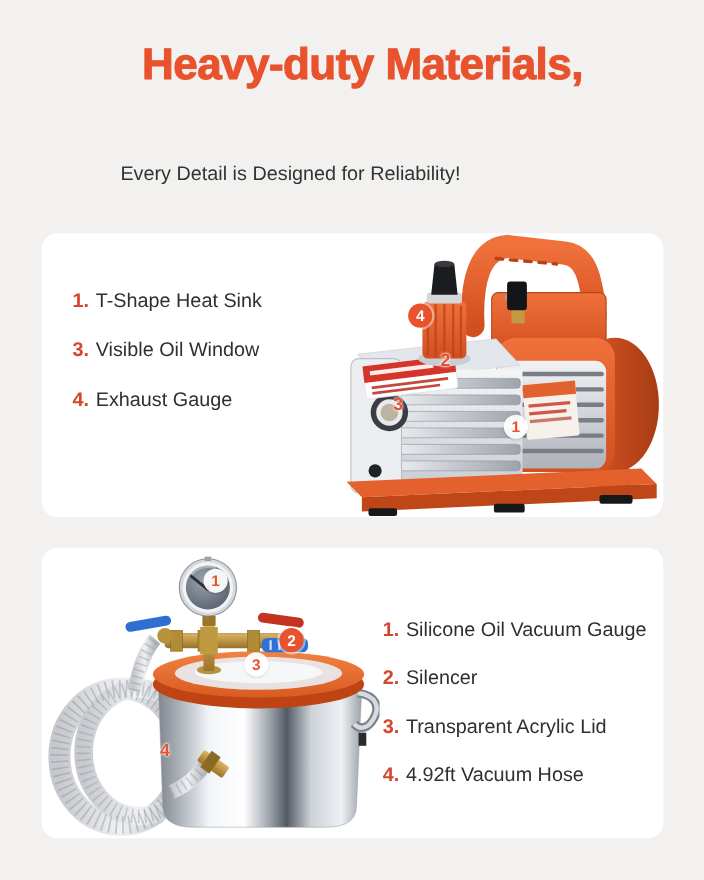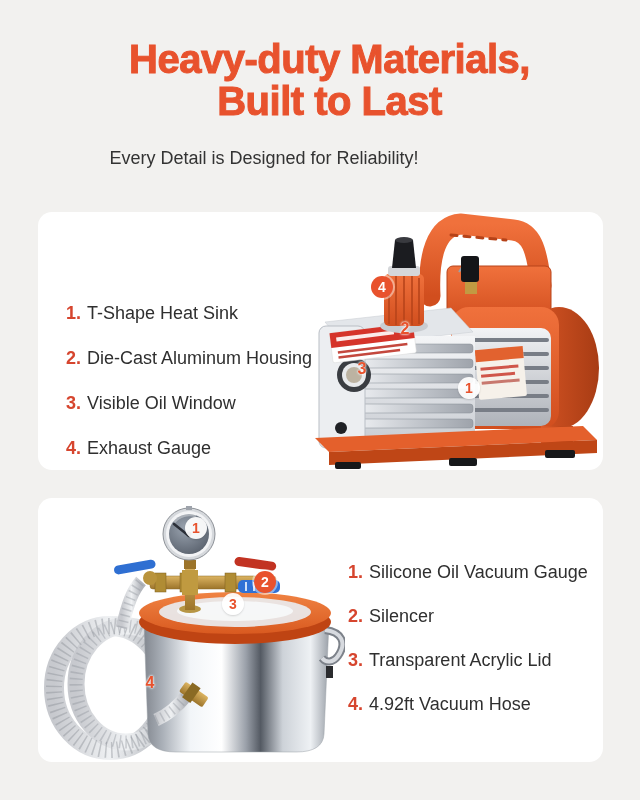--- a/index.html
+++ b/index.html
@@ -31,21 +31,21 @@
   
   .card{
     position:absolute;left:38px;width:565px;
     background:#FFFFFF;border-radius:14px;
   }
   .card-pump{top:212px;height:258px;}
   .card-chamber{top:498px;height:264px;}
 
   
   .features{position:absolute;margin:0;padding:0;list-style:none;}
-  .card-pump .features{left:28px;top:51px;margin-top:40px;}
+  .card-pump .features{left:28px;top:51px;}
   .card-chamber .features{left:310px;top:64px;}
   .feat{font-size:18px;line-height:20px;color:#2F2F2F;white-space:nowrap;}
   .card-pump .feat{margin-bottom:25px;}
   .card-chamber .feat{margin-bottom:24px;}
   .feat .num{color:#D6452E;font-weight:bold;margin-right:6px;}
 
   
   .art{position:absolute;}
   .pump-art{left:263px;top:0;width:302px;height:258px;}
   .chamber-art{left:0;top:0;width:307px;height:264px;}
@@ -61,31 +61,27 @@
   .co-white{background:rgba(255,255,255,.93);color:#E8522D;box-shadow:0 1px 2px rgba(0,0,0,.15);}
   .co-plain{background:transparent;color:#E8522D;font-size:16px;text-shadow:0 0 3px #fff,0 0 2px #fff;}
 </style>
 </head>
 <body>
 
 <div class="page">
 
   <h1 class="title">
     <span>Heavy-duty Materials,</span>
-    <span>Built to Last</span>
   </h1>
   <p class="subtitle">Every Detail is Designed for Reliability!</p>
 
   <section class="card card-pump">
     <ul class="features">
       <li class="feat">
         <span class="num">1.</span><span>T-Shape Heat Sink</span>
-      </li>
-      <li class="feat">
-        <span class="num">2.</span><span>Die-Cast Aluminum Housing</span>
       </li>
       <li class="feat">
         <span class="num">3.</span><span>Visible Oil Window</span>
       </li>
       <li class="feat">
         <span class="num">4.</span><span>Exhaust Gauge</span>
       </li>
     </ul>
 
     <div class="art pump-art">

